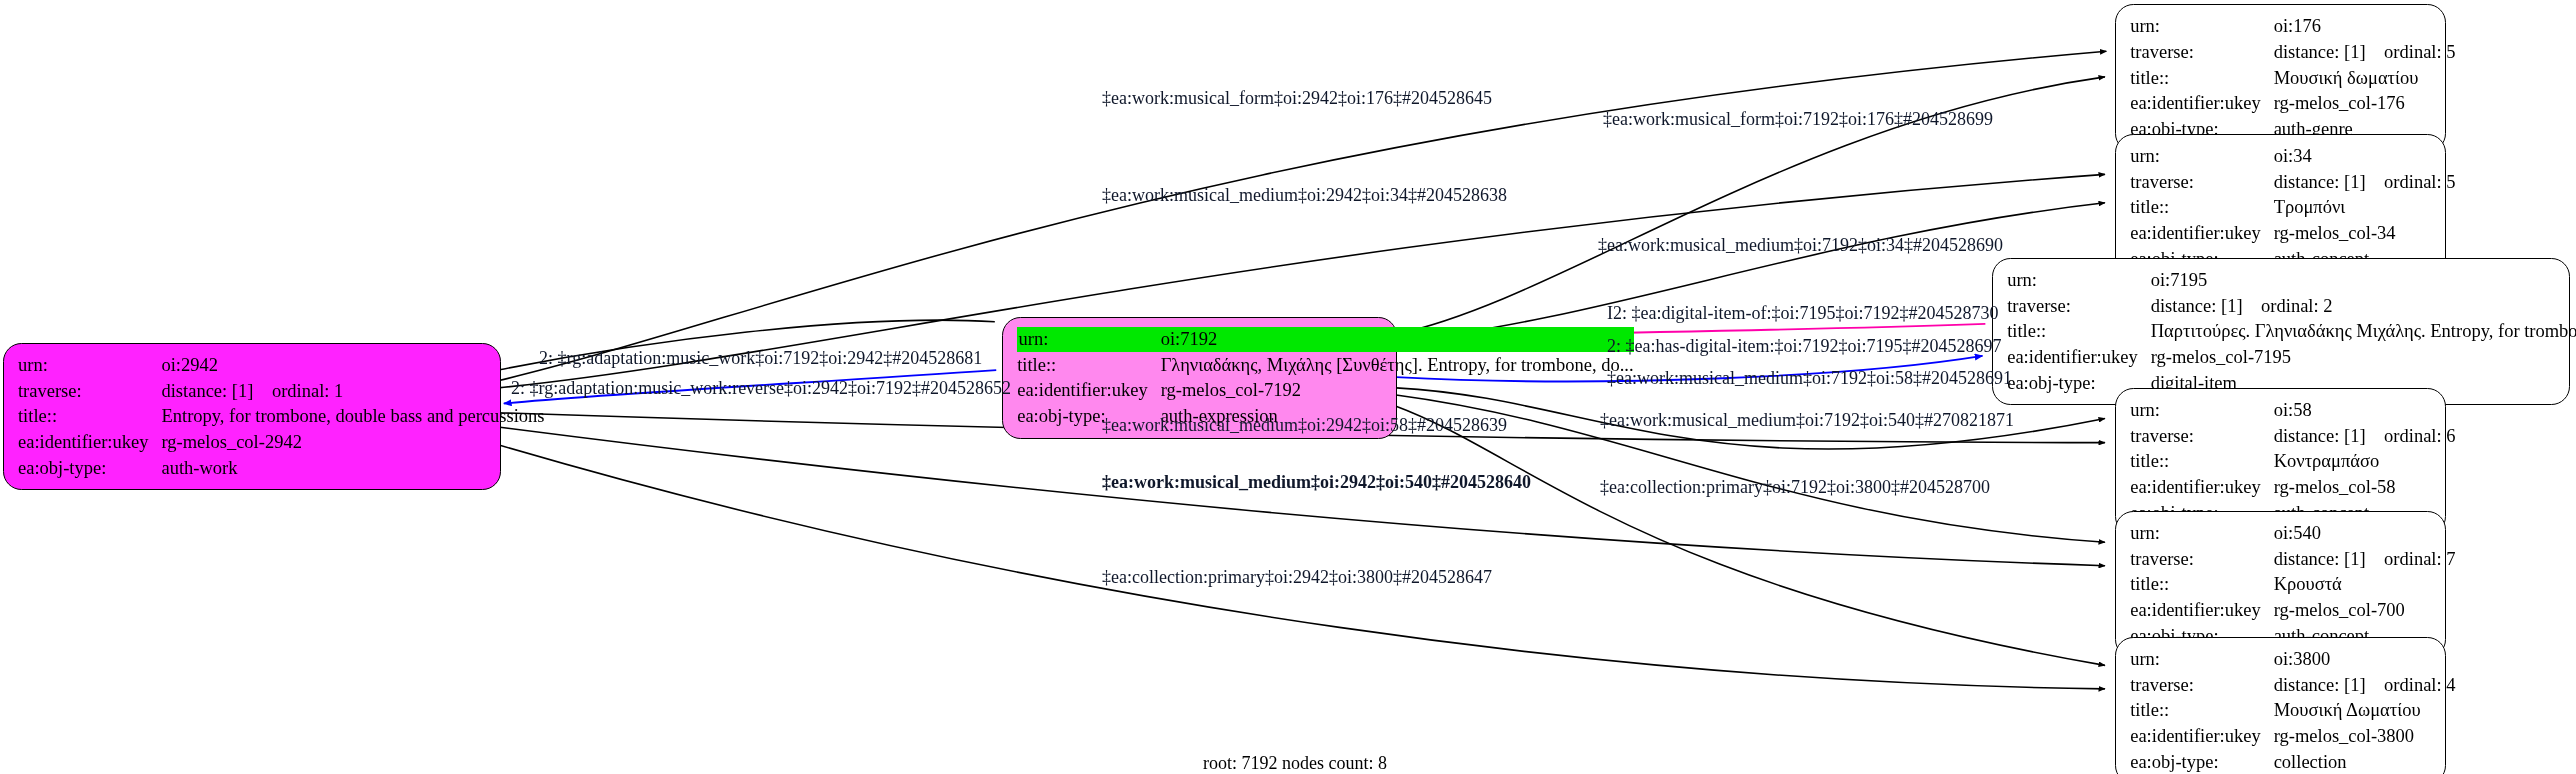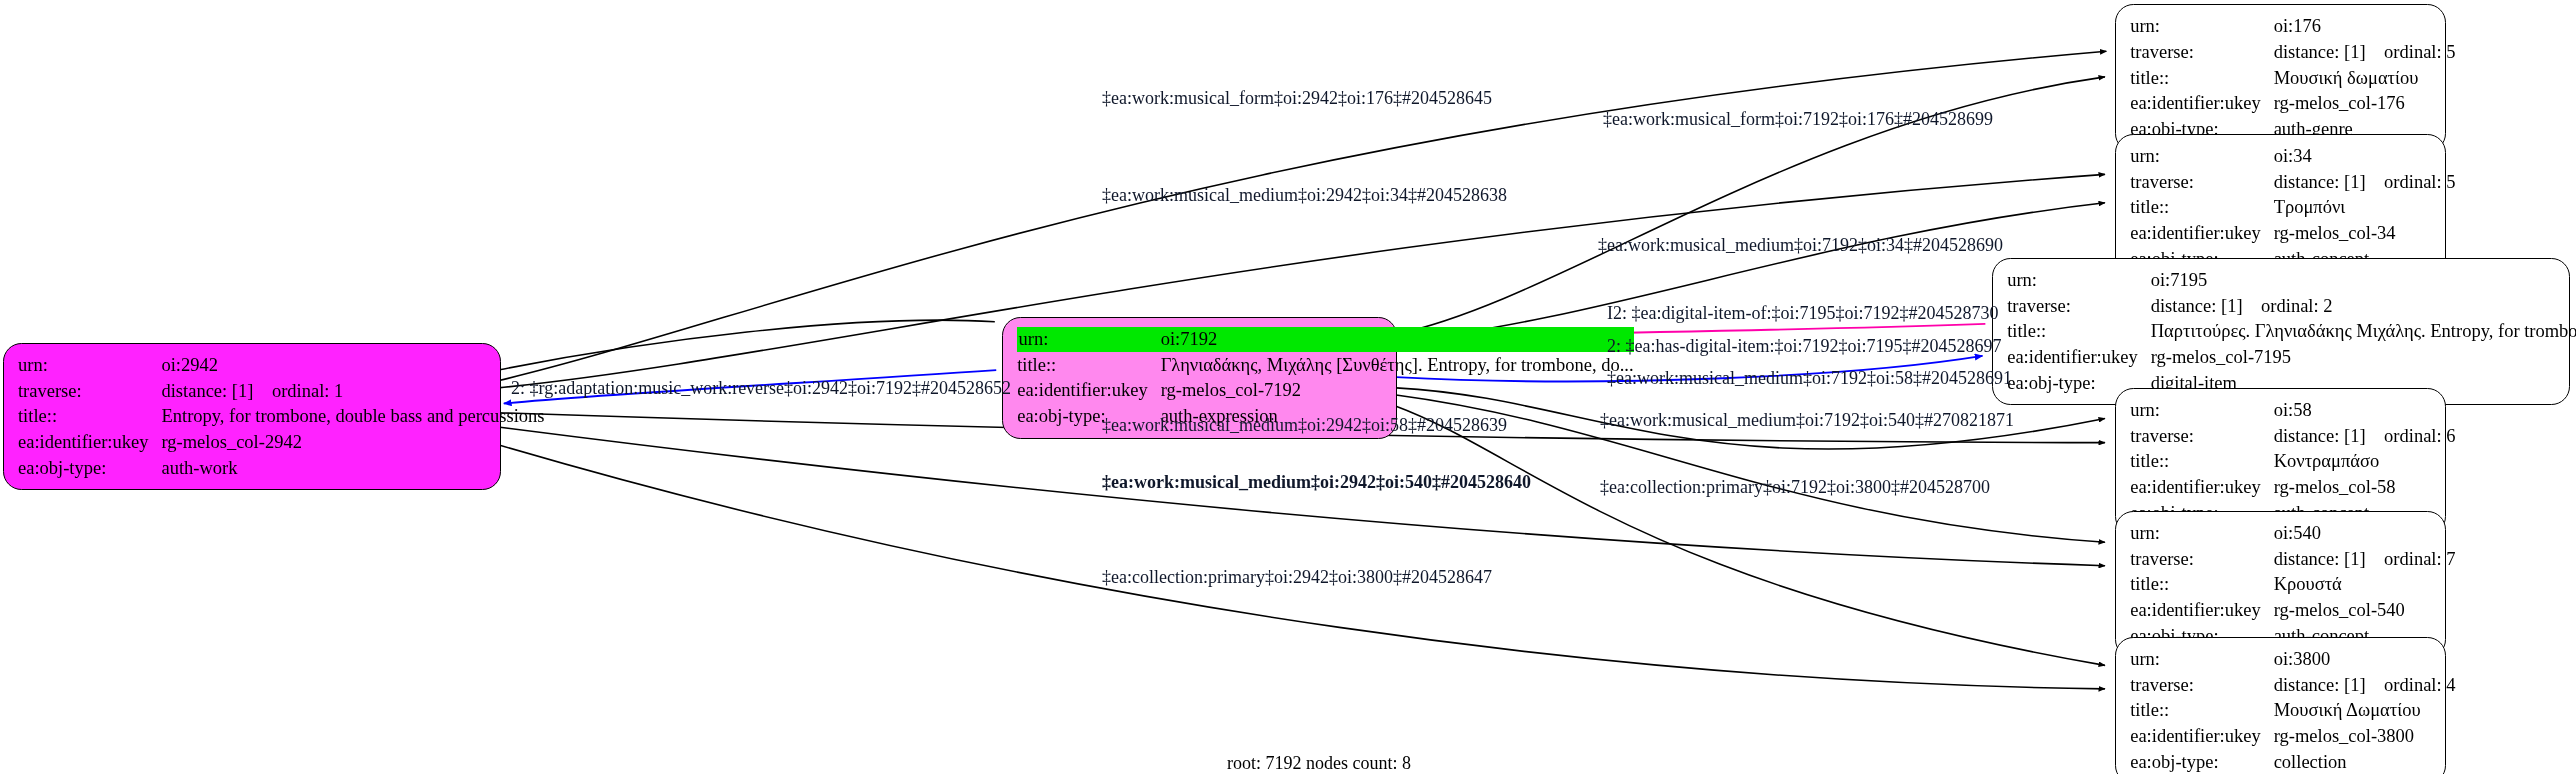--- a/index.html
+++ b/index.html
@@ -60,21 +60,20 @@
     color: #0f172a;
     white-space: nowrap;
     background: transparent;
     line-height: 1;
   }
   .footer {
     position: absolute;
     font-size: 18px;
     color: #000000;
     white-space: nowrap;
-    margin-left: 24px;
   }
   .sp { display: inline-block; width: 18.5px; }
 </style>
 </head>
 <body>
 
 <div id="canvas">
 
   <svg id="edge-layer" viewBox="0 0 3620 1089" xmlns="http://www.w3.org/2000/svg">
     <defs>
@@ -292,21 +291,21 @@
       <tr>
         <td class="k">traverse:</td>
         <td class="v"><span>distance: [1]</span><span class="sp"></span><span>ordinal: 7</span></td>
       </tr>
       <tr>
         <td class="k">title::</td>
         <td class="v">Κρουστά</td>
       </tr>
       <tr>
         <td class="k">ea:identifier:ukey</td>
-        <td class="v">rg-melos_col-540</td>
+        <td class="v">rg-melos_col-700</td>
       </tr>
       <tr>
         <td class="k">ea:obj-type:</td>
         <td class="v">auth-concept</td>
       </tr>
     </tbody>
       </table>
   </div>
 
   <div class="node" style="left:2115px; top:637px; width:331px;">
@@ -335,20 +334,21 @@
     </tbody>
       </table>
   </div>
 
   <div class="edge-label" style="left:1102px; top:89px;">‡ea:work:musical_form‡oi:2942‡oi:176‡#204528645</div>
   <div class="edge-label" style="left:1603px; top:110px;">‡ea:work:musical_form‡oi:7192‡oi:176‡#204528699</div>
   <div class="edge-label" style="left:1102px; top:186px;">‡ea:work:musical_medium‡oi:2942‡oi:34‡#204528638</div>
   <div class="edge-label" style="left:1598px; top:236px;">‡ea:work:musical_medium‡oi:7192‡oi:34‡#204528690</div>
   <div class="edge-label" style="left:1607px; top:304px;">I2: ‡ea:digital-item-of:‡oi:7195‡oi:7192‡#204528730</div>
   <div class="edge-label" style="left:1607px; top:337px;">2: ‡ea:has-digital-item:‡oi:7192‡oi:7195‡#204528697</div>
+  <div class="edge-label" style="left:539px; top:349px;">2: ‡rg:adaptation:music_work‡oi:7192‡oi:2942‡#204528681</div>
   <div class="edge-label" style="left:511px; top:379px;">2: ‡rg:adaptation:music_work:reverse‡oi:2942‡oi:7192‡#204528652</div>
   <div class="edge-label" style="left:1607px; top:369px;">‡ea:work:musical_medium‡oi:7192‡oi:58‡#204528691</div>
   <div class="edge-label" style="left:1102px; top:416px;">‡ea:work:musical_medium‡oi:2942‡oi:58‡#204528639</div>
   <div class="edge-label" style="left:1600px; top:411px;">‡ea:work:musical_medium‡oi:7192‡oi:540‡#270821871</div>
   <div class="edge-label" style="left:1102px; top:473px;font-weight:bold;">‡ea:work:musical_medium‡oi:2942‡oi:540‡#204528640</div>
   <div class="edge-label" style="left:1600px; top:478px;">‡ea:collection:primary‡oi:7192‡oi:3800‡#204528700</div>
   <div class="edge-label" style="left:1102px; top:568px;">‡ea:collection:primary‡oi:2942‡oi:3800‡#204528647</div>
 
   <div class="footer" style="left:1203px; top:753px;">root: 7192 nodes count: 8</div>
 

